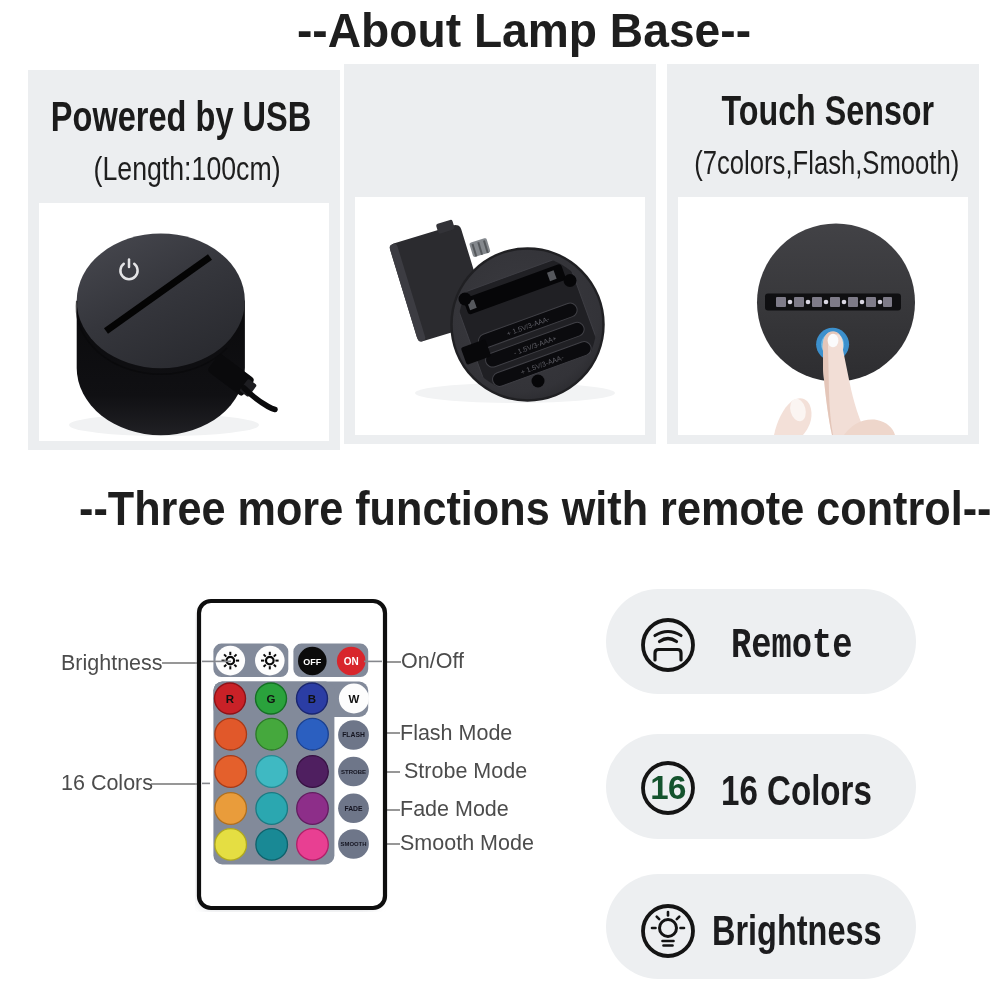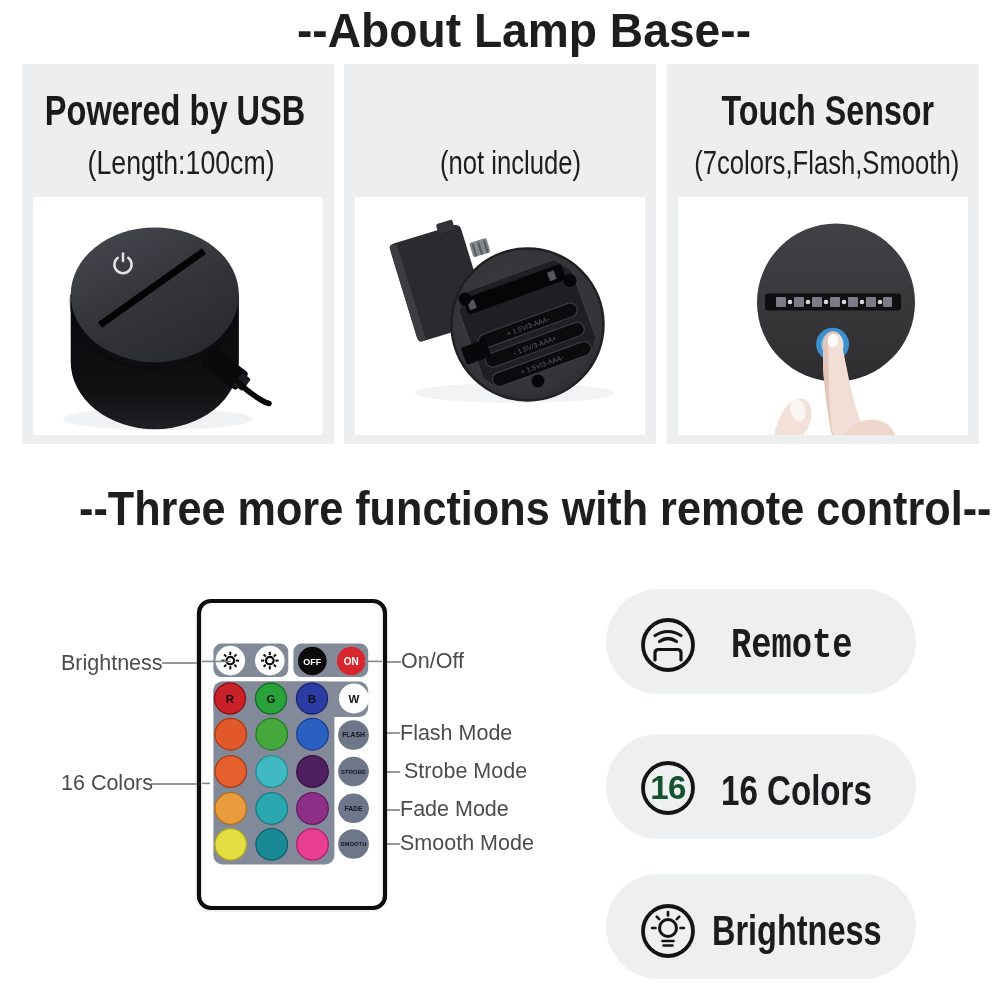--- a/index.html
+++ b/index.html
@@ -18,21 +18,21 @@
   .lin{background:#979797;height:1.5px;}
   
   .pill{left:606px;width:310px;height:105px;background:#edeff1;border-radius:53px;}
   .ptxt{position:absolute;left:112px;font-size:43px;font-weight:bold;color:#1c1c1e;white-space:nowrap;}
 </style>
 </head>
 <body>
 
 <div class="abs ttl" style="top:7px;font-size:48px;line-height:48px;"><span class="sx" style="transform:scaleX(0.962);">--About Lamp Base--</span></div>
 
-<div class="abs col" style="left:22px;">
+<div class="abs col" style="left:28px;margin-top:6px;">
   <div class="abs h1l"><span class="sx" style="transform:scaleX(0.757);margin-left:-5px;">Powered by USB</span></div>
   <div class="abs h2l"><span class="sx" style="transform:scaleX(0.785);margin-left:6px;">(Length:100cm)</span></div>
   <div class="abs pbox" id="photo1">
   <svg width="290" height="238" viewBox="0 0 290 238">
     <defs>
       <linearGradient id="p1top" x1="0.1" y1="0" x2="0.75" y2="1">
         <stop offset="0" stop-color="#47484f"></stop>
             <stop offset="0.5" stop-color="#35363c"></stop>
             <stop offset="1" stop-color="#292a2f"></stop>
       </linearGradient>
@@ -54,21 +54,20 @@
     <g transform="translate(192,172) rotate(37)">
       <rect x="-22" y="-11" width="44" height="22" rx="4" fill="#0a0a0c"></rect>
       <rect x="16" y="-7.5" width="11" height="15" rx="2" fill="#1d1d21"></rect>
     </g>
     <path d="M 205,185 C 215,195 223,200 229,203.5 C 232.5,205.5 234,206 236,206.5" stroke="#0a0a0c" stroke-width="5.5" fill="none" stroke-linecap="round"></path>
   </svg>
   </div>
 </div>
 
 <div class="abs col" style="left:344px;">
-  <div class="abs h2l"><span class="sx" style="transform:scaleX(0.754);margin-left:21px;">(not include)</span></div>
   <div class="abs pbox" id="photo2">
   <svg width="290" height="238" viewBox="0 0 290 238">
     <defs>
       <radialGradient id="p2disc" cx="0.45" cy="0.42" r="0.65">
         <stop offset="0" stop-color="#3b3b40"></stop>
             <stop offset="0.8" stop-color="#333338"></stop>
             <stop offset="1" stop-color="#28282c"></stop>
       </radialGradient>
       <clipPath id="p2clip">
             <circle cx="172.5" cy="127.5" r="69"></circle>

